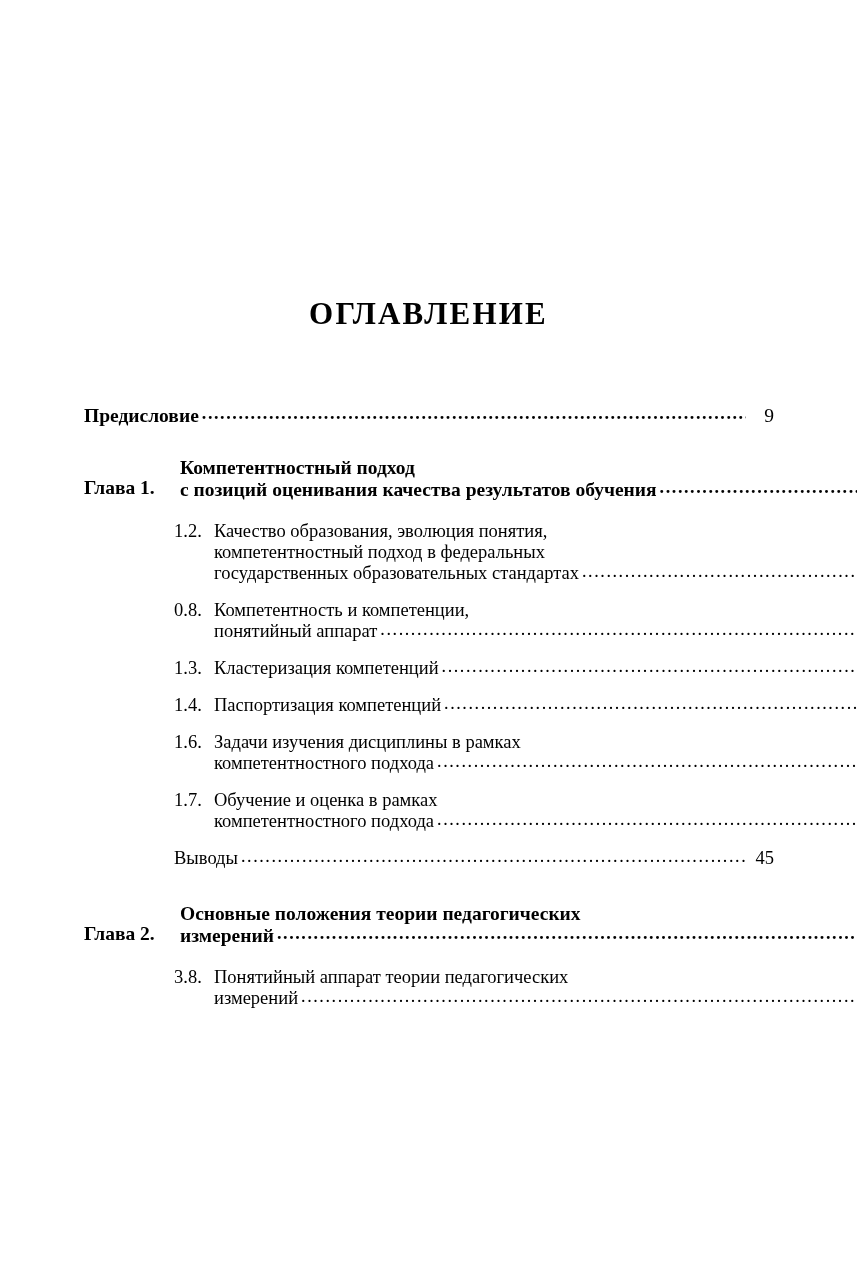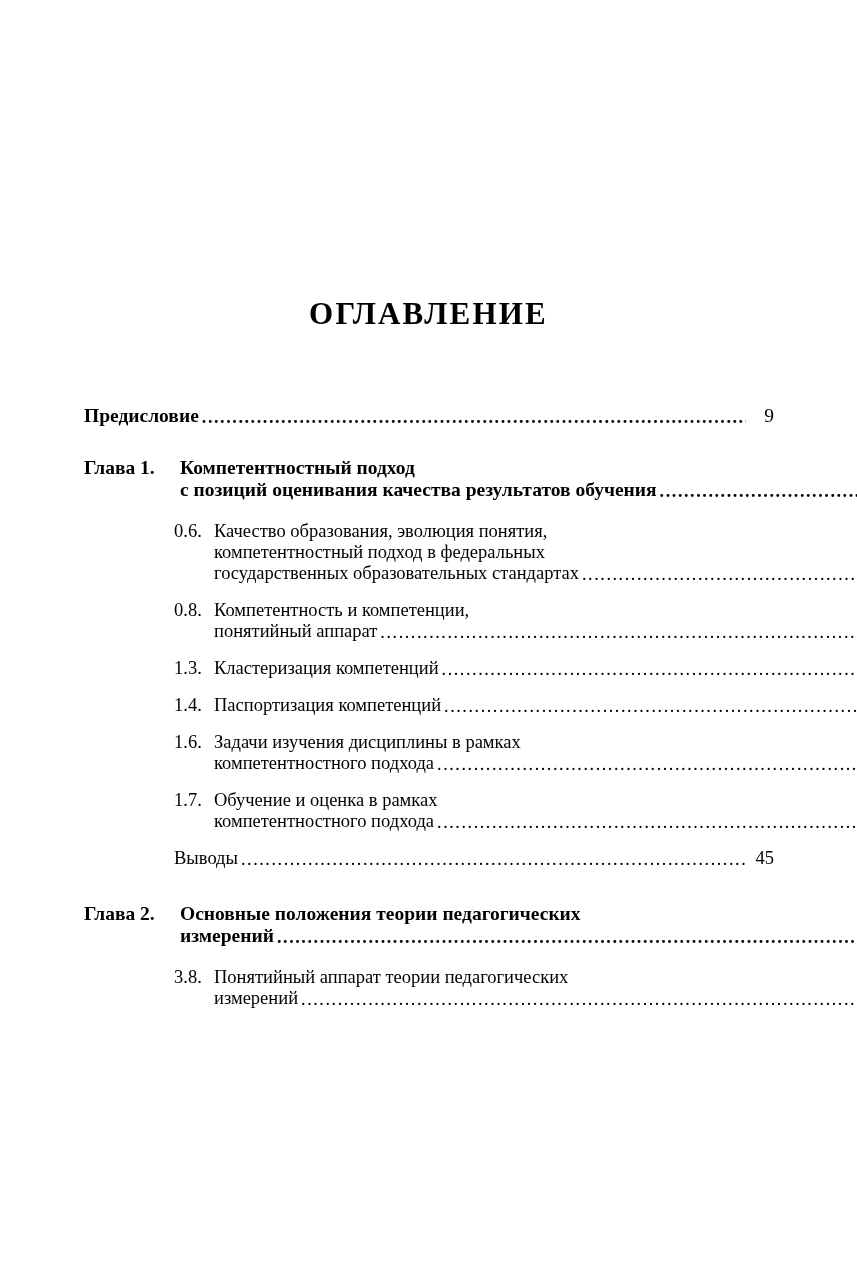--- a/index.html
+++ b/index.html
@@ -44,21 +44,21 @@
 
   
   .entry {
     display: block;
     margin: 0;
     padding: 0;
   }
 
   .entry-line {
     display: flex;
-    align-items: flex-end;
+    align-items: flex-start;
     width: 100%;
   }
   .entry-text {
     white-space: pre;
   }
   .leader {
     flex: 1 1 auto;
     overflow: hidden;
     white-space: nowrap;
     margin: 0 2px 0 3px;
@@ -88,20 +88,21 @@
   .chapter {
     margin-bottom: 20px;
     font-size: 19.5px;
     font-weight: bold;
     display: flex;
     align-items: flex-start;
   }
   .chapter-label {
     flex: 0 0 96px;
     white-space: pre;
+    margin-top: 20px;
   }
   .chapter-body {
     flex: 1 1 auto;
   }
   .chapter-body .sub-line {
     display: block;
   }
 
   
   .section {
@@ -163,21 +164,21 @@
         <span class="entry-line">
           <span class="entry-text">с позиций оценивания качества результатов обучения</span>
           <span class="leader"></span>
 
         </span>
       </span>
     </div>
 
     <div class="section">
       <div class="row-flex">
-        <span class="num">0.6.</span>
+        <span class="num">1.2.</span>
         <span class="sec-rows">
           <span class="cont noindent">Качество образования, эволюция понятия,</span>
           <span class="cont noindent">компетентностный подход в федеральных</span>
           <span class="entry-line">
             <span class="entry-text">государственных образовательных стандартах</span>
             <span class="leader"></span>
 
           </span>
         </span>
       </div>

